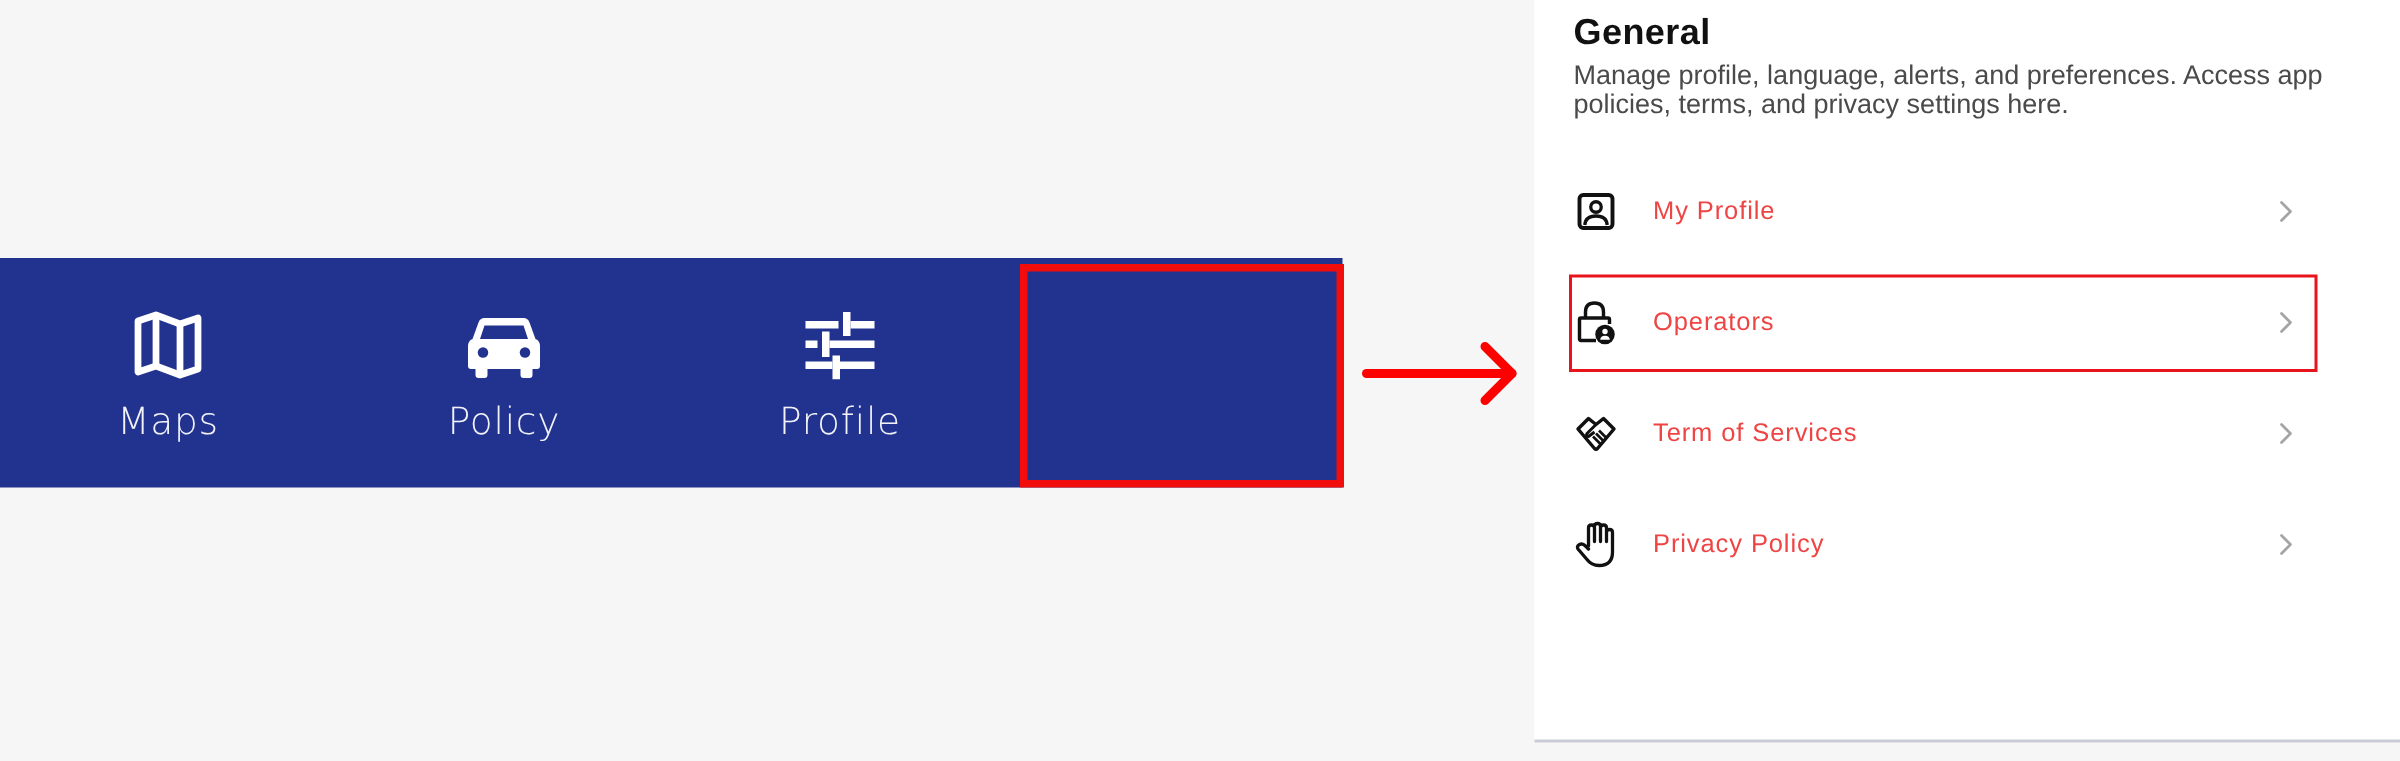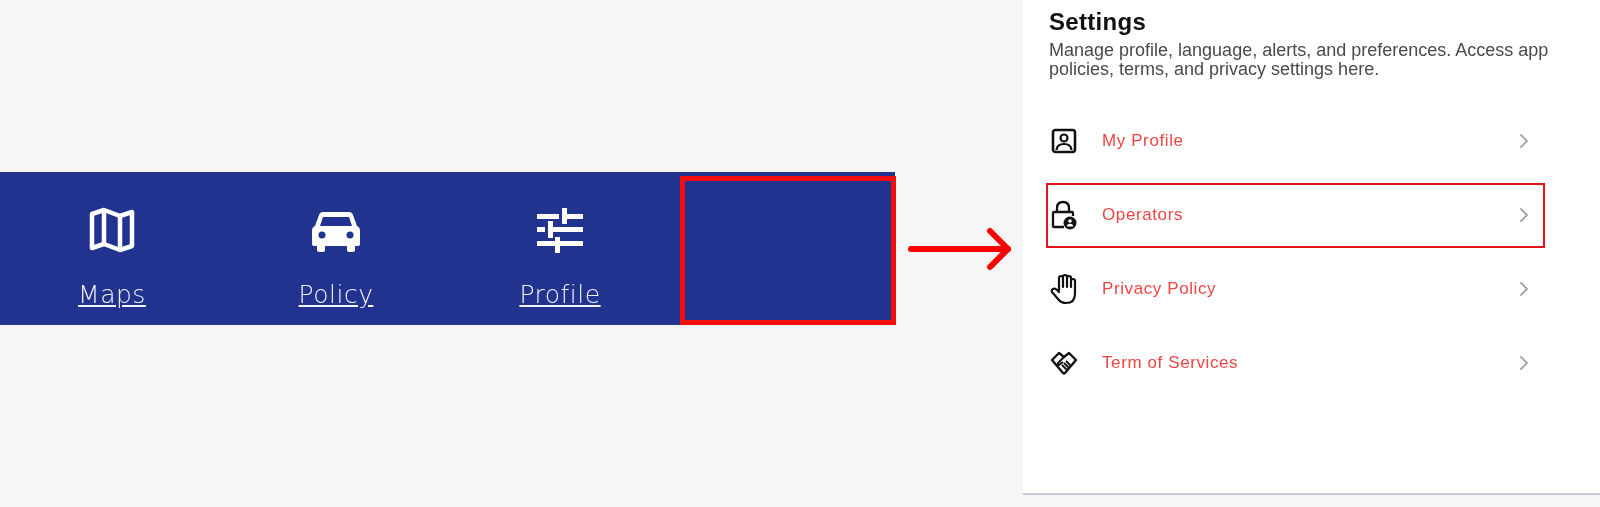--- a/index.html
+++ b/index.html
@@ -23,25 +23,24 @@
       display: flex; flex-direction: column; align-items: center;
       color: #ffffff;
       cursor: pointer;
     }
     .nav-item .ico {
       position: absolute; top: 32px; left: 50%; transform: translateX(-50%);
       width: 52px; height: 52px;
       display: flex; align-items: center; justify-content: center;
     }
     .nav-item .lbl {
-      position: absolute; top: 108px; left: 0; right: 0;
+      position: absolute; top: 94px; left: 0; right: 0;
       text-align: center;
       font-size: 25px; font-weight: 300; letter-spacing: 0.5px;
       color: #f2f3f9;
-      text-decoration: underline;
     }
     .nav-item .active-bar {
       position: absolute; top: 12px; left: 50%; transform: translateX(-50%);
       width: 52px; height: 4px; border-radius: 2px; background: #ffffff;
     }
     .highlight-settings {
       position: absolute; left: 680px; top: 176px;
       width: 216px; height: 149px;
       border: 5px solid #f20d0d;
       pointer-events: none;
@@ -146,21 +145,21 @@
   </nav>
 
   <div class="highlight-settings"></div>
 
   <svg class="arrow" viewBox="0 0 106 48">
     <line x1="3" y1="24" x2="100" y2="24" stroke="#f00" stroke-width="6" stroke-linecap="round"></line>
     <polyline points="82,6 100,24 82,42" fill="none" stroke="#f00" stroke-width="6" stroke-linecap="round" stroke-linejoin="round"></polyline>
   </svg>
 
   <section class="panel">
-    <h2 class="panel-title">Settings</h2>
+    <h2 class="panel-title">General</h2>
     <p class="panel-desc">Manage profile, language, alerts, and preferences. Access app policies, terms, and privacy settings here.</p>
 
     <div class="menu">
 
       <div class="menu-item">
         <span class="mi-icon">
           <svg width="26" height="26" viewBox="0 0 26 26">
             <rect x="2" y="2" width="22" height="22" rx="2.5" fill="none" stroke="#111" stroke-width="2.6"></rect>
             <circle cx="13" cy="10" r="3.5" fill="none" stroke="#111" stroke-width="2.2"></circle>
             <path d="M5.5 22 Q6 16 13 16 Q20 16 20.5 22" fill="none" stroke="#111" stroke-width="2.2"></path>
@@ -184,43 +183,43 @@
         </span>
         <span class="mi-label">Operators</span>
         <svg class="mi-chev" viewBox="0 0 14 18">
           <polyline points="4,3 10,9 4,15" fill="none" stroke="#a4a4a4" stroke-width="1.8" stroke-linecap="round" stroke-linejoin="round"></polyline>
         </svg>
       </div>
 
 
       <div class="menu-item">
         <span class="mi-icon">
-          <svg width="28" height="32" viewBox="0 0 28 32">
-            <path d="M9 17 V5 Q9 3 11 3 Q13 3 13 5 V14 M13 4 Q13 2 15 2 Q17 2 17 4 V14 M17 5 Q17 3 19 3 Q21 3 21 5 V14 M21 8 Q21 6 23 6 Q25 6 25 8 V21 Q25 30 16 30 Q11 30 8 26 L2 19 Q1 17 3 16 Q5 15 7 17 L9 19" fill="none" stroke="#111" stroke-width="2.2" stroke-linecap="round" stroke-linejoin="round"></path>
-          </svg>
-        </span>
-        <span class="mi-label">Privacy Policy</span>
-        <svg class="mi-chev" viewBox="0 0 14 18">
-          <polyline points="4,3 10,9 4,15" fill="none" stroke="#a4a4a4" stroke-width="1.8" stroke-linecap="round" stroke-linejoin="round"></polyline>
-        </svg>
-      </div>
-
-      <div class="menu-item">
-        <span class="mi-icon">
           <svg width="30" height="28" viewBox="0 0 30 28">
             <path d="M3 11 L10 4 L15 8 L20 4 L27 11 L16 24 Q15 25 14 24 Z" fill="none" stroke="#111" stroke-width="2.3" stroke-linejoin="round"></path>
             <path d="M15 8 L9 14 Q8 16 10 16 L14 13" fill="none" stroke="#111" stroke-width="2" stroke-linejoin="round"></path>
             <line x1="13" y1="16" x2="18" y2="21" stroke="#111" stroke-width="1.8"></line>
             <line x1="15" y1="14" x2="20" y2="19" stroke="#111" stroke-width="1.8"></line>
             <line x1="17" y1="12" x2="22" y2="17" stroke="#111" stroke-width="1.8"></line>
           </svg>
         </span>
         <span class="mi-label">Term of Services</span>
         <svg class="mi-chev" viewBox="0 0 14 18">
           <polyline points="4,3 10,9 4,15" fill="none" stroke="#a4a4a4" stroke-width="1.8" stroke-linecap="round" stroke-linejoin="round"></polyline>
         </svg>
       </div>
 
+      <div class="menu-item">
+        <span class="mi-icon">
+          <svg width="28" height="32" viewBox="0 0 28 32">
+            <path d="M9 17 V5 Q9 3 11 3 Q13 3 13 5 V14 M13 4 Q13 2 15 2 Q17 2 17 4 V14 M17 5 Q17 3 19 3 Q21 3 21 5 V14 M21 8 Q21 6 23 6 Q25 6 25 8 V21 Q25 30 16 30 Q11 30 8 26 L2 19 Q1 17 3 16 Q5 15 7 17 L9 19" fill="none" stroke="#111" stroke-width="2.2" stroke-linecap="round" stroke-linejoin="round"></path>
+          </svg>
+        </span>
+        <span class="mi-label">Privacy Policy</span>
+        <svg class="mi-chev" viewBox="0 0 14 18">
+          <polyline points="4,3 10,9 4,15" fill="none" stroke="#a4a4a4" stroke-width="1.8" stroke-linecap="round" stroke-linejoin="round"></polyline>
+        </svg>
+      </div>
+
     </div>
   </section>
 
   <div class="highlight-password"></div>
 </div>
 
 </body></html>

